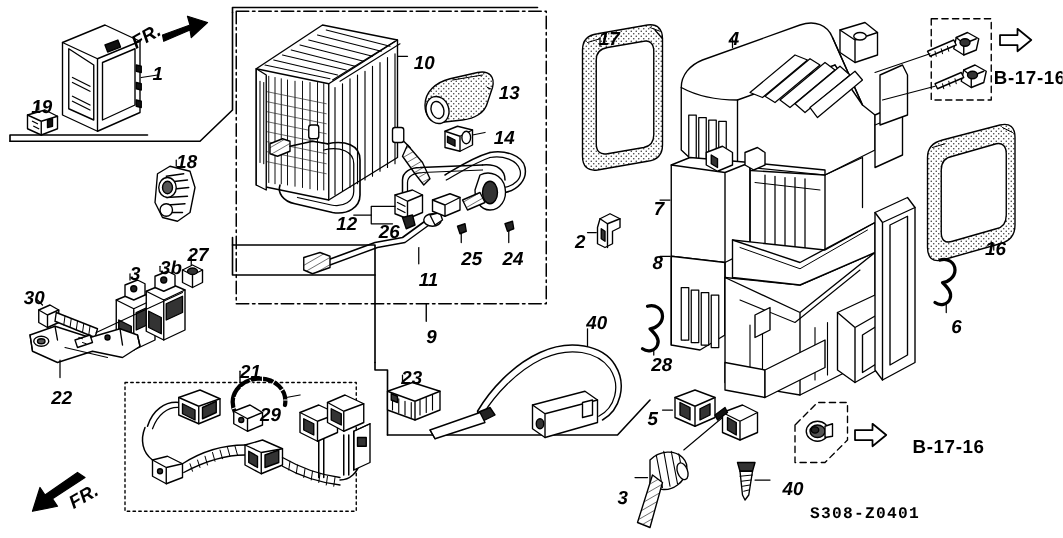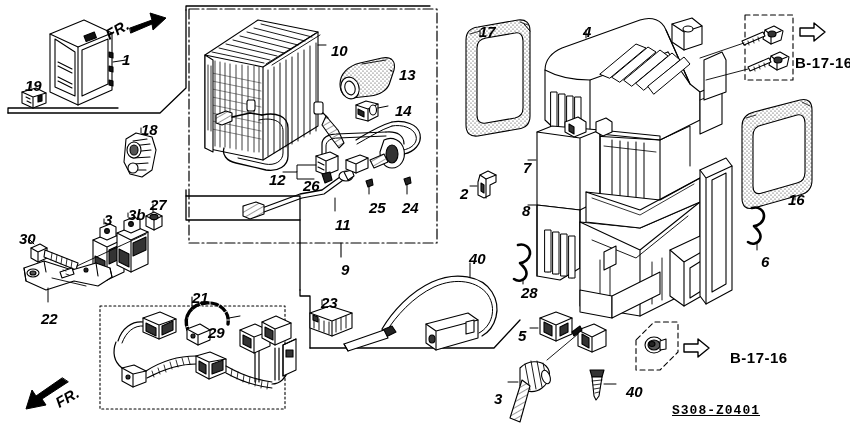--- a/index.html
+++ b/index.html
@@ -546,16 +546,16 @@
       <div class="lbl n" style="left: 788px; top: 192px; text-align: right;">16</div>
       <div class="lbl n" style="left: 761px; top: 254px;">6</div>
       <div class="lbl n" style="left: 521px; top: 285px;">28</div>
       <div class="lbl n" style="left: 518px; top: 328px;">5</div>
       <div class="lbl n" style="left: 494px; top: 391px;">3</div>
       <div class="lbl n" style="left: 626px; top: 384px;">40</div>
       <div class="lbl fr" style="left: 105px; top: 22px; transform: rotate(-30deg);">FR.</div>
       <div class="lbl fr" style="left: 55px; top: 390px; transform: rotate(-30deg);">FR.</div>
       <div class="lbl ref" style="left: 795px; top: 55px;">B-17-16</div>
       <div class="lbl ref" style="left: 730px; top: 350px;">B-17-16</div>
-      <div class="lbl code" style="left: 672px; top: 404px; text-decoration: underline;">S308-Z0401</div>
+      <div class="lbl code" style="left: 648px; top: 404px;">S308-Z0401</div>
     </div>
 
 </div>
 
 </body></html>

